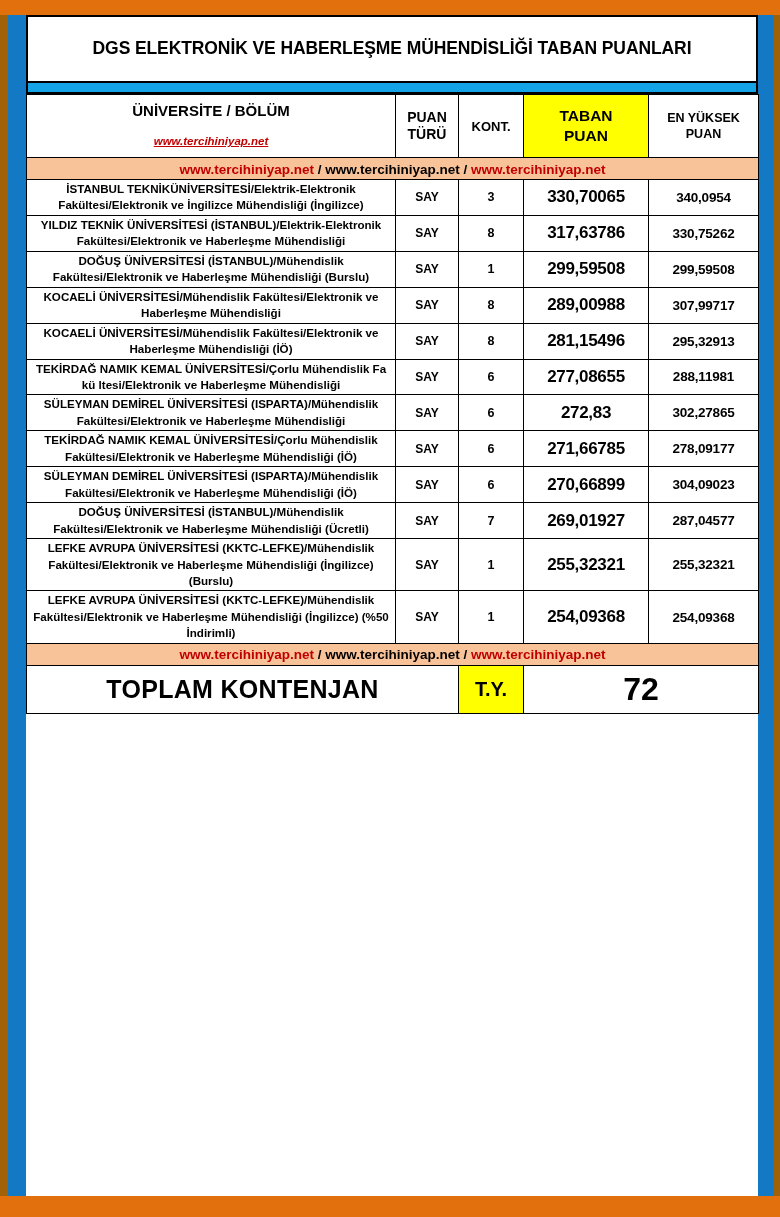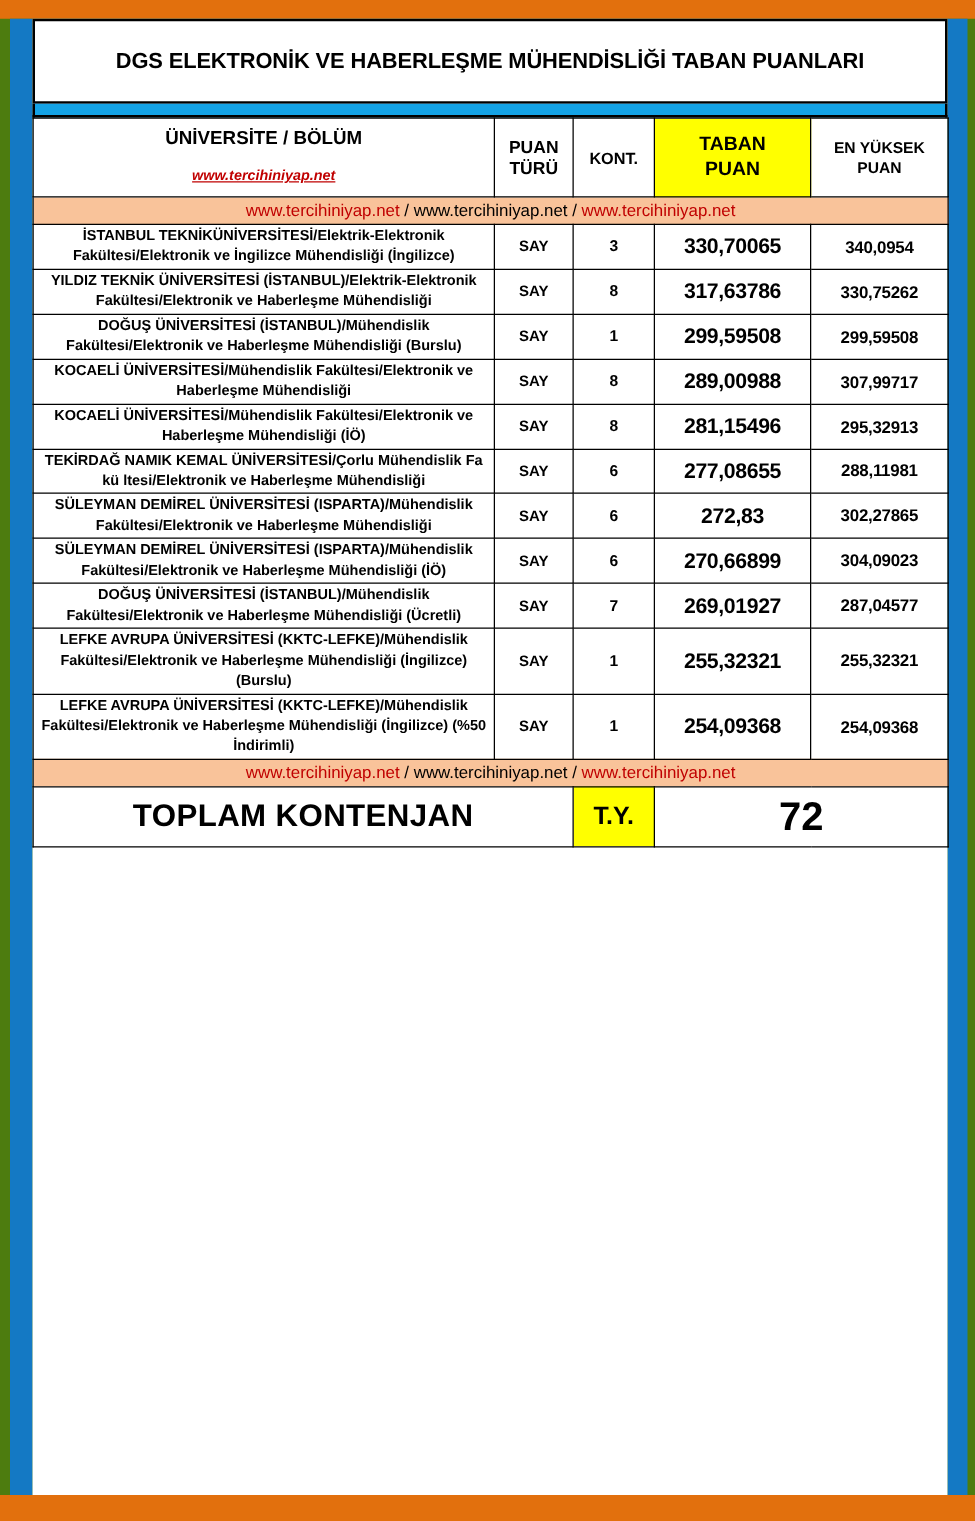--- a/index.html
+++ b/index.html
@@ -8,21 +8,21 @@
     width: 780px; height: 1217px;
     background: #ffffff;
     font-family: "Liberation Sans", sans-serif;
     overflow: hidden;
   }
 
   #page {
     position: relative;
     width: 780px;
     height: 1217px;
-    background: #4d7c0f;
+    background: #a16207;
   }
 
   
   .band {
     position: absolute;
     left: 0;
     width: 780px;
     background: #e2700d;
   }
   .band.top    { top: 0;   height: 15px; }
@@ -144,21 +144,21 @@
 
   
   td.banner {
     background: #f9c39a;
     height: 22px;
     text-align: center;
     padding: 0;
   }
   .banner-text {
     font-size: 13.5px;
-    font-weight: normal;
+    font-weight: bold;
     white-space: nowrap;
   }
   .banner-text .r { color: #c00000; }
   .banner-text .k { color: #000000; }
 
   
   td.univ {
     text-align: center;
     font-size: 11.6px;
     font-weight: bold;
@@ -309,20 +309,27 @@
             <td class="enyk">288,11981</td>
           </tr>
           <tr>
             <td class="univ">SÜLEYMAN DEMİREL ÜNİVERSİTESİ (ISPARTA)/Mühendislik Fakültesi/Elektronik ve Haberleşme Mühendisliği</td>
             <td class="tur">SAY</td>
             <td class="kont">6</td>
             <td class="taban">272,83</td>
             <td class="enyk">302,27865</td>
           </tr>
           <tr>
+            <td class="univ">TEKİRDAĞ NAMIK KEMAL ÜNİVERSİTESİ/Çorlu Mühendislik Fakültesi/Elektronik ve Haberleşme Mühendisliği (İÖ)</td>
+            <td class="tur">SAY</td>
+            <td class="kont">6</td>
+            <td class="taban">271,66785</td>
+            <td class="enyk">278,09177</td>
+          </tr>
+          <tr>
             <td class="univ">SÜLEYMAN DEMİREL ÜNİVERSİTESİ (ISPARTA)/Mühendislik Fakültesi/Elektronik ve Haberleşme Mühendisliği (İÖ)</td>
             <td class="tur">SAY</td>
             <td class="kont">6</td>
             <td class="taban">270,66899</td>
             <td class="enyk">304,09023</td>
           </tr>
           <tr>
             <td class="univ">DOĞUŞ ÜNİVERSİTESİ (İSTANBUL)/Mühendislik Fakültesi/Elektronik ve Haberleşme Mühendisliği (Ücretli)</td>
             <td class="tur">SAY</td>
             <td class="kont">7</td>

